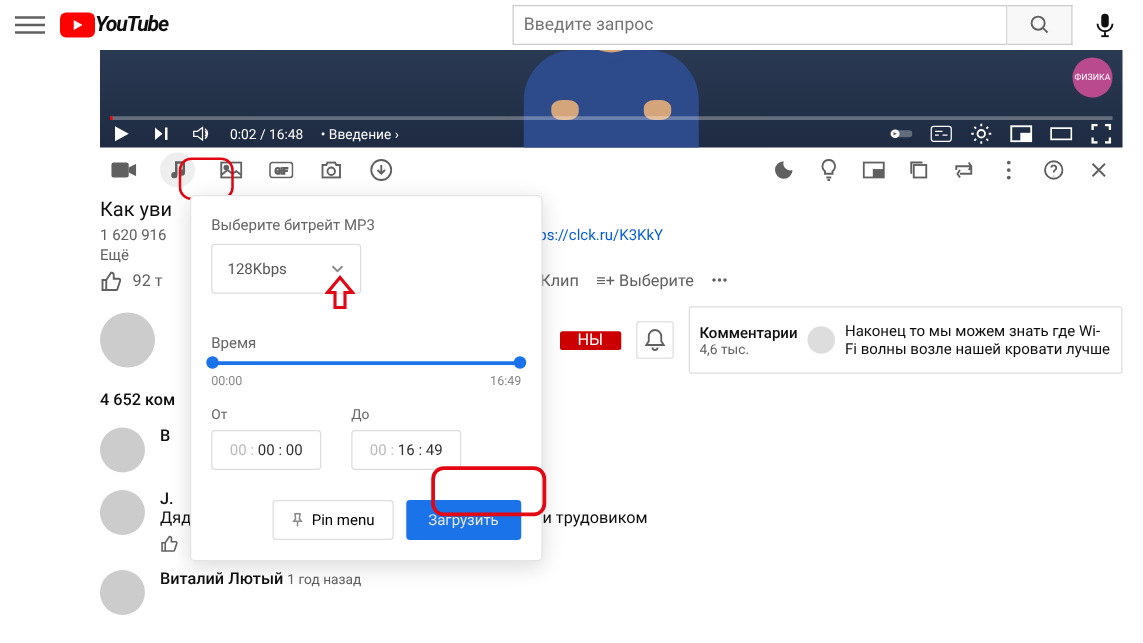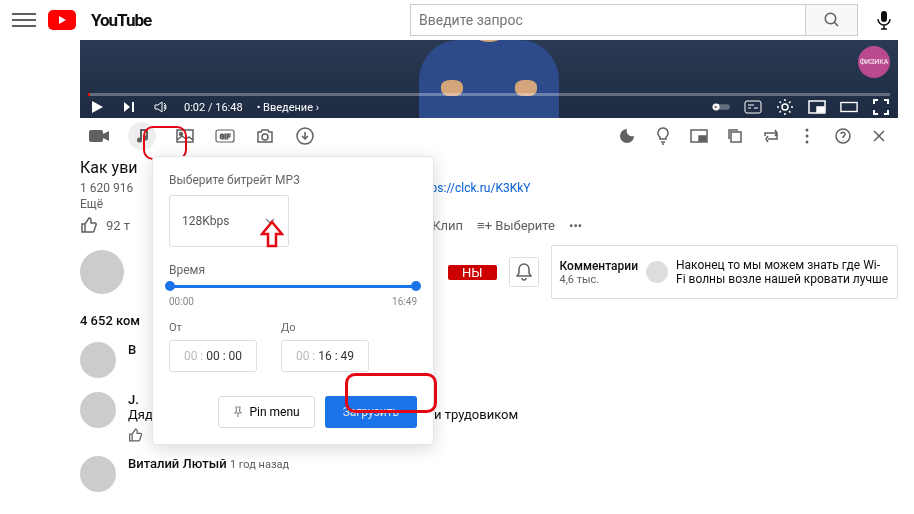--- a/index.html
+++ b/index.html
@@ -2,21 +2,21 @@
 <html><head>
 <meta charset="utf-8">
 <style>
   * { box-sizing: border-box; margin: 0; padding: 0; font-family: Roboto, Arial, sans-serif; }
   body { background: #fff; width: 914px; height: 514px; overflow: hidden; font-size: 13px; color: #0f0f0f; position: relative; }
 
   
   .topbar { display: flex; align-items: center; height: 40px; padding: 0 12px; gap: 12px; }
   .hamburger { width: 24px; height: 24px; display: flex; flex-direction: column; justify-content: center; gap: 4px; cursor: pointer; }
   .hamburger span { height: 2px; background: #606060; }
-  .logo { display: flex; align-items: flex-start; gap: 15px; position: relative; }
+  .logo { display: flex; align-items: flex-start; gap: 0; position: relative; font-style: italic; }
   .logo-play { width: 28px; height: 20px; background: #ff0000; border-radius: 5px; display: flex; align-items: center; justify-content: center; }
   .logo-play svg { fill: #fff; }
   .logo-text { font-weight: 700; font-size: 17px; letter-spacing: -1px; }
   .logo-ru { font-size: 9px; position: absolute; top: -1px; right: -14px; color: #606060; margin-top: 40px; }
   .search-wrap { margin-left: auto; display: flex; align-items: center; }
   .search-box { width: 396px; height: 32px; border: 1px solid #ccc; padding: 0 8px; font-size: 14px; outline: none; }
   .search-btn { width: 52px; height: 32px; border: 1px solid #ccc; border-left: none; background: #f8f8f8; display: flex; align-items: center; justify-content: center; cursor: pointer; }
   .mic-btn { width: 36px; height: 36px; margin-left: 8px; display: flex; align-items: center; justify-content: center; cursor: pointer; }
 
   
@@ -60,21 +60,21 @@
   .comment-body { flex: 1; font-size: 13px; }
   .comment-meta { color: #606060; font-size: 11px; }
   .comment-actions { display: flex; gap: 14px; align-items: center; color: #606060; font-size: 12px; margin-top: 6px; }
   .reply-link { color: #065fd4; font-weight: 500; font-size: 12px; cursor: pointer; }
   .replies { color: #065fd4; font-weight: 500; font-size: 12px; margin-top: 6px; cursor: pointer; }
   .heart { color: #e30613; }
 
   
   .popup { position: absolute; left: 152px; top: 156px; width: 282px; background: #fff; border: 1px solid #e5e5e5; box-shadow: 0 4px 18px rgba(0,0,0,0.15); border-radius: 4px; padding: 16px; font-size: 12px; color: #555; z-index: 20; }
   .popup-label { margin-bottom: 8px; color: #666; }
-  .dropdown { border: 1px solid #ddd; border-radius: 3px; height: 52px; display: flex; align-items: center; justify-content: space-between; padding: 0 12px; cursor: pointer; font-size: 12px; width: 120px; margin-bottom: 16px; }
+  .dropdown { border: 1px solid #ddd; border-radius: 3px; height: 40px; display: flex; align-items: center; justify-content: space-between; padding: 0 12px; cursor: pointer; font-size: 12px; width: 120px; margin-bottom: 32px; }
   .dropdown svg { stroke: #888; }
   .slider-wrap { margin-bottom: 4px; }
   .slider-track { height: 3px; background: #1a73e8; border-radius: 2px; position: relative; margin: 8px 0; }
   .slider-handle { width: 10px; height: 10px; border-radius: 50%; background: #1a73e8; position: absolute; top: -4px; }
   .slider-labels { display: flex; justify-content: space-between; font-size: 10px; color: #888; margin-bottom: 14px; }
   .time-row { display: flex; gap: 24px; margin-bottom: 24px; }
   .time-col { }
   .time-label { font-size: 11px; color: #666; margin-bottom: 6px; }
   .time-input { border: 1px solid #ddd; border-radius: 3px; padding: 8px 10px; font-size: 12px; color: #333; width: 88px; text-align: center; font-family: inherit; }
   .time-input .gray { color: #bbb; }

